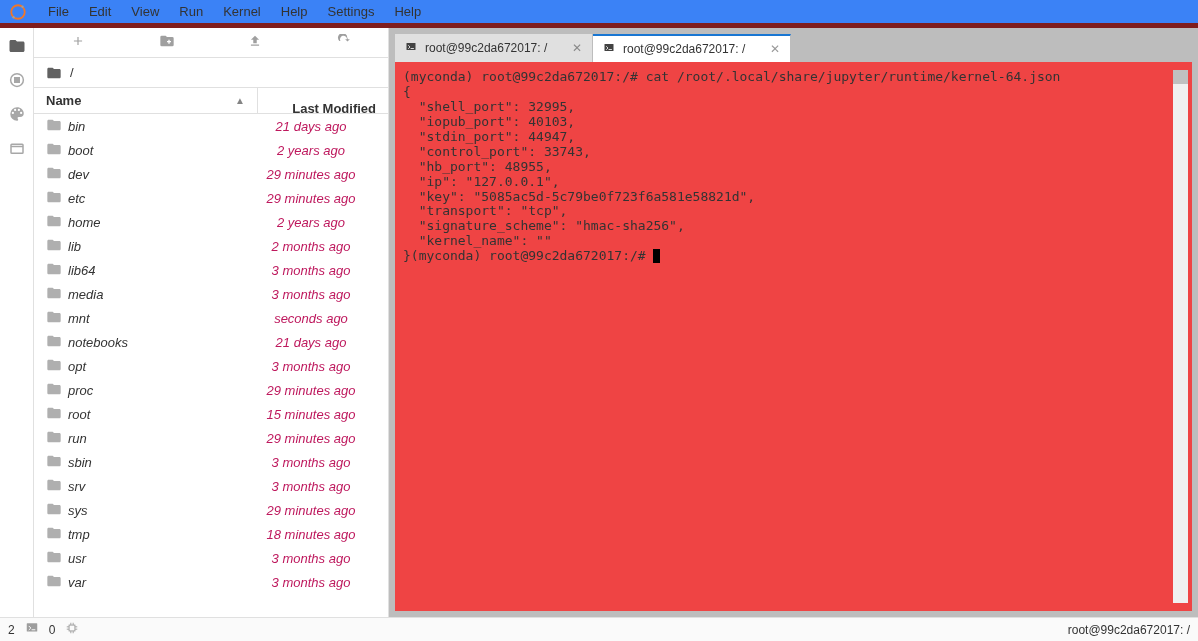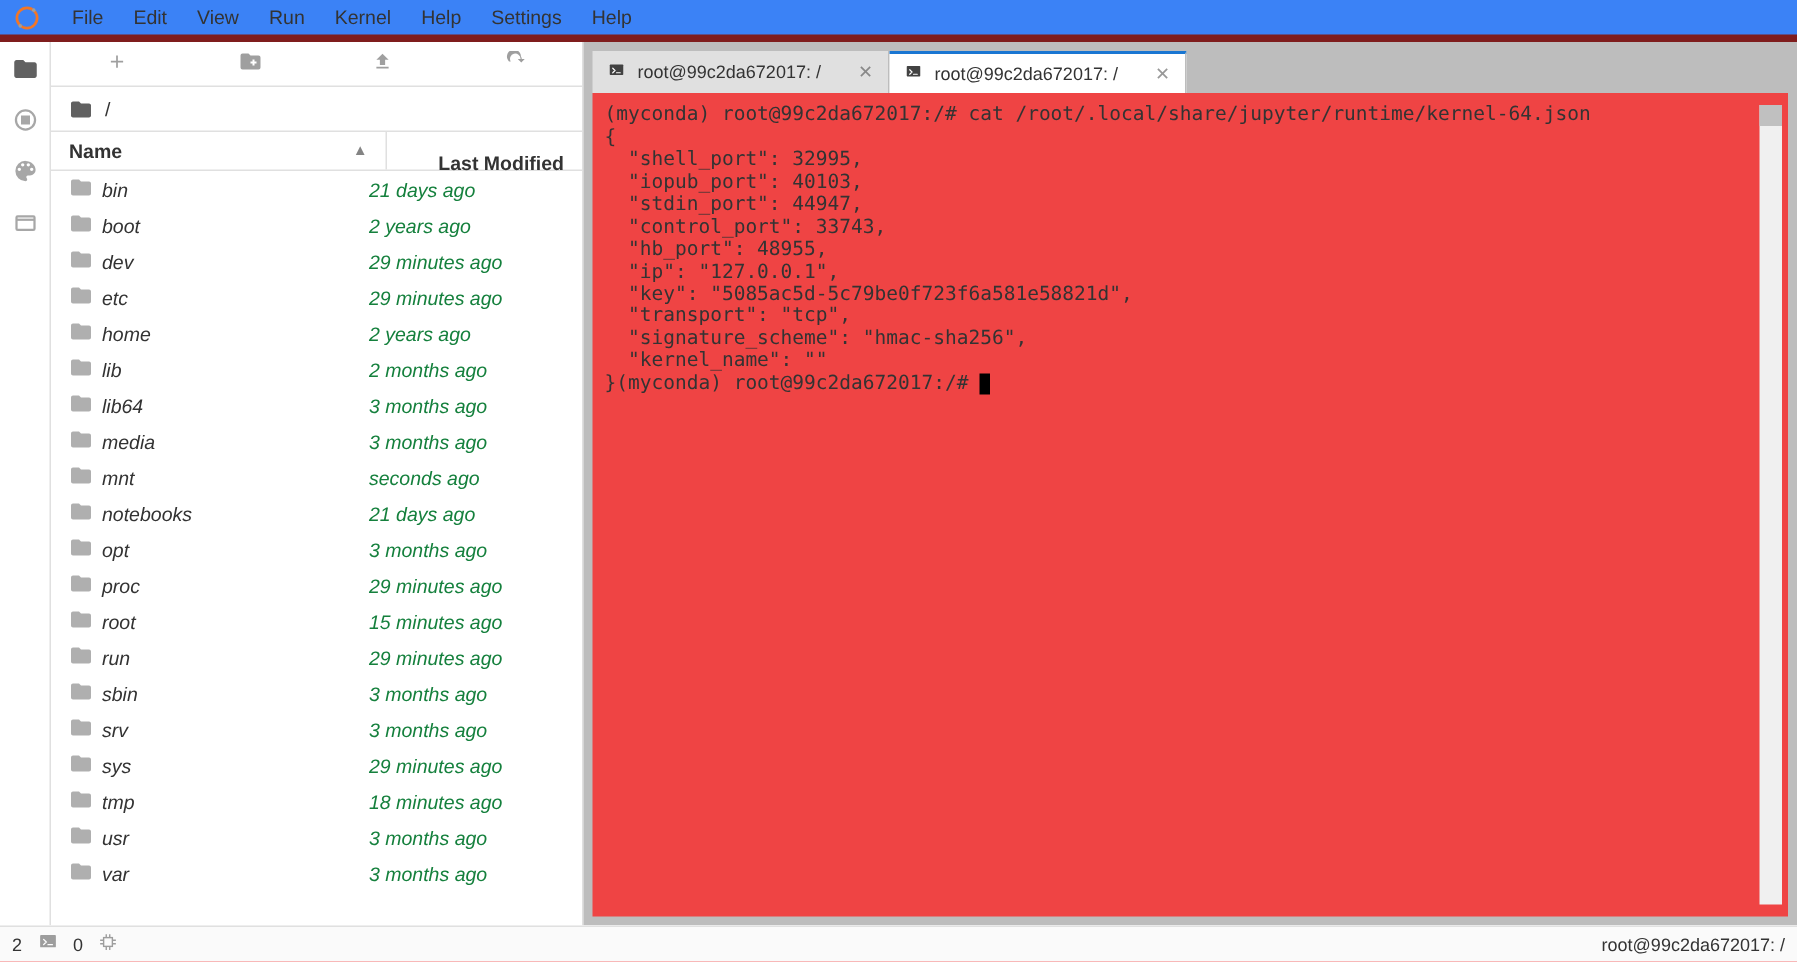--- a/index.html
+++ b/index.html
@@ -24,21 +24,21 @@
   .fb-tool { width: 60px; text-align: center; cursor: pointer; opacity: 0.6; }
   .fb-breadcrumb { height: 30px; display: flex; align-items: center; padding: 0 12px; gap: 8px; border-bottom: 1px solid #e0e0e0; }
   .fb-header { display: flex; height: 26px; align-items: center; border-bottom: 1px solid #e0e0e0; font-weight: 600; }
   .fb-header .col-name { flex: 1; padding-left: 12px; display:flex; align-items:center; }
   .fb-header .col-mod { width: 130px; text-align: right; padding-right: 12px; margin-top: 16px; }
   .fb-header .sort-caret { margin-left: auto; margin-right: 12px; font-size: 10px; opacity: 0.6; }
   .fb-list { flex: 1; overflow-y: auto; font-style: italic; }
   .fb-row { display: flex; align-items: center; height: 24px; padding: 0 12px; cursor: pointer; }
   .fb-row .ficon { width: 18px; opacity: 0.5; }
   .fb-row .fname { flex: 1; padding-left: 4px; }
-  .fb-row .fmod { width: 130px; text-align: left; color: #15803d; }
+  .fb-row .fmod { width: 130px; text-align: center; color: #be185d; }
   .col-divider { width: 1px; height: 100%; background: #e0e0e0; }
 
   
   .work { flex: 1; display: flex; flex-direction: column; background: #bdbdbd; padding: 6px; }
   .tabs { display: flex; height: 28px; background: #bdbdbd; }
   .tab { display: flex; align-items: center; gap: 8px; padding: 0 10px; background: #e0e0e0; border-right: 1px solid #bdbdbd; font-size: 12px; cursor: pointer; min-width: 198px; }
   .tab.active { background: #fff; border-top: 2px solid #1976d2; }
   .tab .ticon { font-size: 10px; }
   .tab .close { margin-left: auto; opacity: .5; cursor: pointer; }
   .terminal { flex: 1; background: #ef4444; padding: 8px 4px 8px 8px; overflow: hidden; display:flex; }

